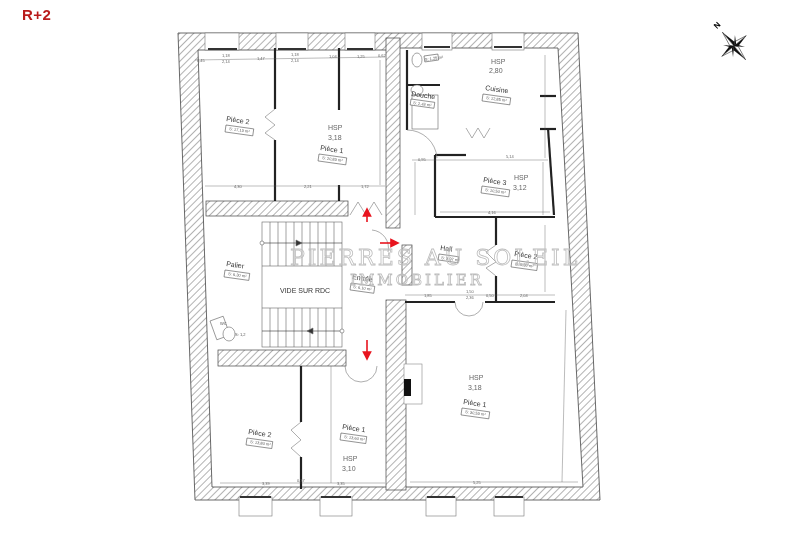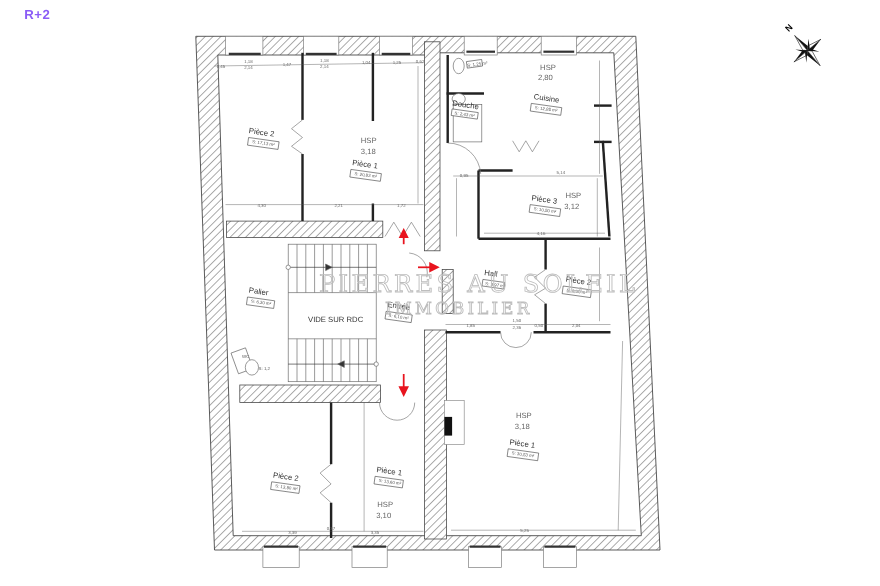--- a/index.html
+++ b/index.html
@@ -1,17 +1,17 @@
 <!DOCTYPE html>
 <html><head>
   <meta charset="utf-8">
   <style>
     html, body { margin: 0; padding: 0; background: #ffffff; }
     body { width: 800px; height: 533px; position: relative; overflow: hidden; font-family: "Liberation Sans", sans-serif; }
-    .level-title { position: absolute; left: 22px; top: 6px; font-size: 12px; font-weight: bold; color: #8b5cf6; letter-spacing: 0.5px; }
+    .level-title { position: absolute; left: 22px; top: 6px; font-size: 15px; font-weight: bold; color: #b91c1c; letter-spacing: 0.5px; }
     svg.plan { position: absolute; left: 0; top: 0; }
     .room-label { font-family: "Liberation Sans", sans-serif; font-size: 7px; fill: #333; }
     .area-text { font-family: "Liberation Sans", sans-serif; font-size: 4px; fill: #555; }
     .dim-text { font-family: "Liberation Sans", sans-serif; font-size: 4px; fill: #666; }
     .hsp-text { font-family: "Liberation Sans", sans-serif; font-size: 7px; fill: #666; }
     .void-text { font-family: "Liberation Sans", sans-serif; font-size: 7px; fill: #333; }
     .watermark { font-family: "DejaVu Serif", serif; fill: none; stroke: #bdbdbd; stroke-width: 0.8; letter-spacing: 3px; }
     .compass { position: absolute; left: 712px; top: 18px; }
   </style>
 </head>

